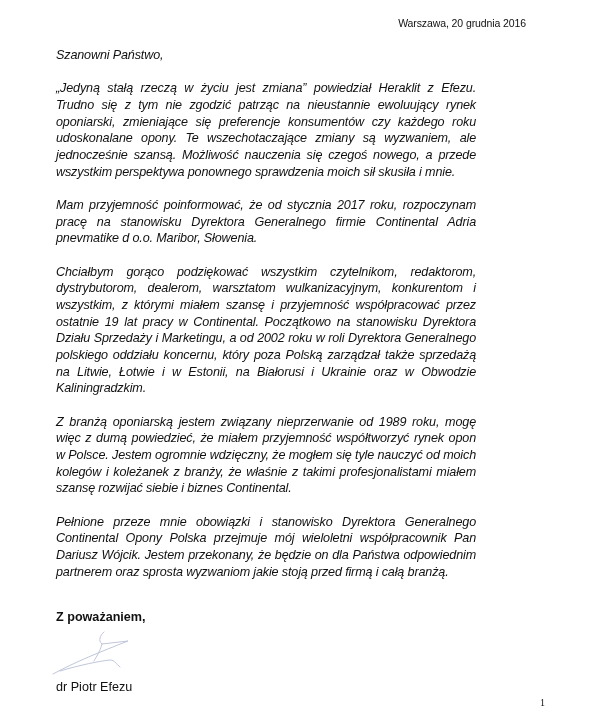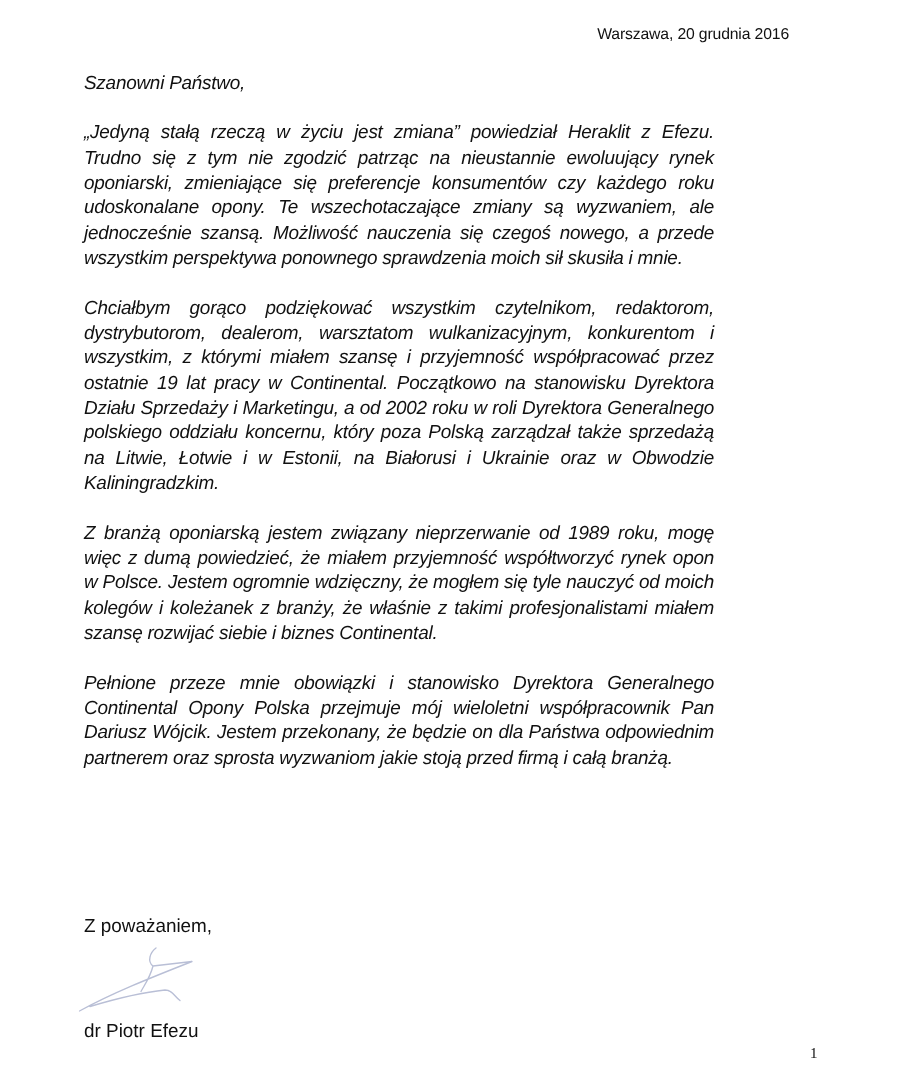--- a/index.html
+++ b/index.html
@@ -19,37 +19,38 @@
     font-size: 10.5px; letter-spacing: -0.1px;
   }
   .body {
     position: absolute; left: 56px; top: 47px; width: 420px;
     font-size: 12.6px; line-height: 16.7px;
     letter-spacing: -0.15px;
   }
   .body p { margin: 0 0 16.5px 0; text-align: justify; font-style: italic; }
   .body p.salutation { margin-bottom: 16.5px; }
   .body p.last { text-align: justify; }
-  .closing { position: absolute; left: 56px; top: 610px; font-size: 12.6px; }
+  .closing { position: absolute; left: 56px; top: 610px; font-size: 12.6px; font-weight: bold; }
   .signature { position: absolute; left: 50px; top: 627px; width: 90px; height: 50px; }
   .signer { position: absolute; left: 56px; top: 680px; font-size: 12.6px; }
   .pagenum {
     position: absolute; left: 540px; top: 697px;
     font-family: "Liberation Serif", serif; font-size: 10px;
   }
 </style>
 </head>
 <body>
 
 <div class="page">
   <div class="date">Warszawa, 20 grudnia 2016</div>
 
   <div class="body">
     <p class="salutation">Szanowni Państwo,</p>
     <p>„Jedyną stałą rzeczą w życiu jest zmiana” powiedział Heraklit z Efezu. Trudno się z tym nie zgodzić patrząc na nieustannie ewoluujący rynek oponiarski, zmieniające się preferencje konsumentów czy każdego roku udoskonalane opony. Te wszechotaczające zmiany są wyzwaniem, ale jednocześnie szansą. Możliwość nauczenia się czegoś nowego, a przede wszystkim perspektywa ponownego sprawdzenia moich sił skusiła i mnie.</p>
+    <p>Mam przyjemność poinformować, że od stycznia 2017 roku, rozpoczynam pracę na stanowisku Dyrektora Generalnego firmie Continental Adria pnevmatike d o.o. Maribor, Słowenia.</p>
     <p>Chciałbym gorąco podziękować wszystkim czytelnikom, redaktorom, dystrybutorom, dealerom, warsztatom wulkanizacyjnym, konkurentom i wszystkim, z którymi miałem szansę i przyjemność współpracować przez ostatnie 19 lat pracy w Continental. Początkowo na stanowisku Dyrektora Działu Sprzedaży i Marketingu, a od 2002 roku w roli Dyrektora Generalnego polskiego oddziału koncernu, który poza Polską zarządzał także sprzedażą na Litwie, Łotwie i w Estonii, na Białorusi i Ukrainie oraz w Obwodzie Kaliningradzkim.</p>
     <p>Z branżą oponiarską jestem związany nieprzerwanie od 1989 roku, mogę więc z dumą powiedzieć, że miałem przyjemność współtworzyć rynek opon w Polsce. Jestem ogromnie wdzięczny, że mogłem się tyle nauczyć od moich kolegów i koleżanek z branży, że właśnie z takimi profesjonalistami miałem szansę rozwijać siebie i biznes Continental.</p>
     <p>Pełnione przeze mnie obowiązki i stanowisko Dyrektora Generalnego Continental Opony Polska przejmuje mój wieloletni współpracownik Pan Dariusz Wójcik. Jestem przekonany, że będzie on dla Państwa odpowiednim partnerem oraz sprosta wyzwaniom jakie stoją przed firmą i całą branżą.</p>
   </div>
 
   <div class="closing">Z poważaniem,</div>
 
   <svg class="signature" viewBox="0 0 90 50">
     <path d="M3 47 C 25 35, 50 25, 78 14 L 52 17 C 48 14, 50 8, 54 5 M 52 17 C 50 25, 46 30, 44 34 M 10 44 C 30 38, 50 34, 60 33 C 65 33, 66 37, 70 40" fill="none" stroke="#b9bfd6" stroke-width="0.9" stroke-linecap="round" stroke-linejoin="round"></path>
   </svg>

